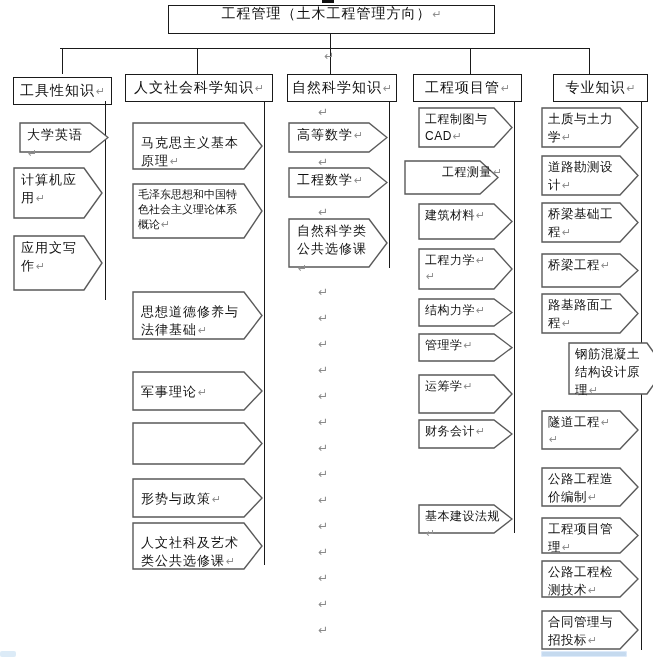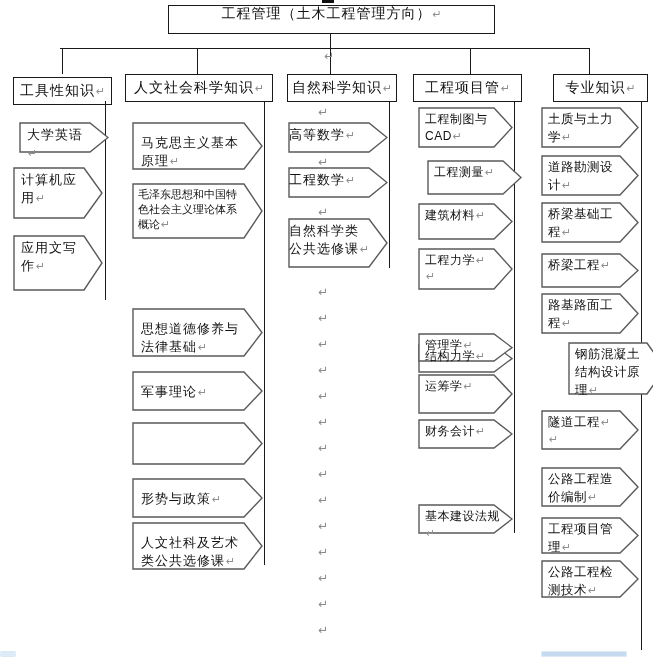--- a/index.html
+++ b/index.html
@@ -21,21 +21,21 @@
   .arrow{position:absolute;}
   .arrow svg{position:absolute;left:0;top:0;}
   .arrow polygon{fill:#ffffff;stroke:#5a5a5a;stroke-width:1.4;}
   .arrow .txt{
     position:relative;z-index:1;letter-spacing:1px;line-height:1.42;
   }
   .lbl{white-space:pre;}
   .c1 .txt{font-size:13px;padding:4px 16px 2px 8px;}
   .c2 .txt{font-size:13px;padding:12px 16px 2px 9px;}
   .c2.small .txt{font-size:11px;letter-spacing:0;line-height:1.35;padding:4px 12px 2px 6px;}
-  .c3 .txt{font-size:13px;padding:4px 16px 2px 1px;}
+  .c3 .txt{font-size:13px;padding:4px 16px 2px 9px;}
   .c4 .txt{font-size:12px;padding:4px 12px 2px 7px;letter-spacing:0.5px;}
   .c5 .txt{font-size:12.5px;padding:4px 12px 2px 7px;letter-spacing:0.5px;}
   
   .rm{color:#8f8f8f;font-size:11px;letter-spacing:0;margin-left:1px;}
   .rm.blk{display:block;line-height:1.4;}
   .pm{position:absolute;color:#8a8a8a;font-size:12px;line-height:1;z-index:2;}
   
   .top-dash{position:absolute;left:322px;top:0;width:12px;height:3px;background:#111;}
   .scroll-frag{position:absolute;top:651px;height:6px;border-radius:2px;}
   .scroll-frag.right{left:541px;width:86px;background:#c5daef;box-shadow:inset 0 0 0 1px #ddeafa;}
@@ -111,21 +111,21 @@
 原理</span><span class="rm">↵</span></div>
     </div>
   <div class="arrow c2 small" style="left:132px;top:183px;width:131px;height:56px;">
       <svg width="131" height="56">
         <polygon points="1,1 112,1 130,28 112,55 1,55"></polygon>
       </svg>
       <div class="txt"><span class="lbl">毛泽东思想和中国特
 色社会主义理论体系
 概论</span><span class="rm">↵</span></div>
     </div>
-  <div class="arrow c2" style="left:132px;top:308px;width:131px;height:45px;border-radius:18px;">
+  <div class="arrow c2" style="left:132px;top:291px;width:131px;height:45px;border-radius:18px;">
       <svg width="131" height="49">
         <polygon points="1,1 112,1 130,24.5 112,48 1,48"></polygon>
       </svg>
       <div class="txt"><span class="lbl">思想道德修养与
 法律基础</span><span class="rm">↵</span></div>
     </div>
   <div class="arrow c2" style="left:132px;top:371px;width:131px;height:40px;">
       <svg width="131" height="40">
         <polygon points="1,1 112,1 130,20 112,39 1,39"></polygon>
       </svg>
@@ -170,39 +170,39 @@
 公共选修课</span><span class="rm">↵</span></div>
     </div>
 
   <div class="arrow c4" style="left:418px;top:107px;width:95px;height:41px;border-radius:7px;">
       <svg width="95" height="41">
         <polygon points="1,1 76,1 94,20.5 76,40 1,40"></polygon>
       </svg>
       <div class="txt"><span class="lbl">工程制图与
 CAD</span><span class="rm">↵</span></div>
     </div>
-  <div class="arrow c4" style="left:427px;top:160px;width:95px;height:28px;">
+  <div class="arrow c4" style="left:404px;top:160px;width:95px;height:28px;padding-left:31px;">
       <svg width="95" height="35">
         <polygon points="1,1 76,1 94,17.5 76,34 1,34"></polygon>
       </svg>
       <div class="txt"><span class="lbl">工程测量</span><span class="rm">↵</span></div>
     </div>
   <div class="arrow c4" style="left:418px;top:203px;width:95px;height:37px;">
       <svg width="95" height="37">
         <polygon points="1,1 76,1 94,18.5 76,36 1,36"></polygon>
       </svg>
       <div class="txt"><span class="lbl">建筑材料</span><span class="rm">↵</span></div>
     </div>
   <div class="arrow c4" style="left:418px;top:248px;width:95px;height:42px;">
       <svg width="95" height="42">
         <polygon points="1,1 76,1 94,21 76,41 1,41"></polygon>
       </svg>
       <div class="txt"><span class="lbl">工程力学</span><span class="rm">↵</span><span class="rm blk">↵</span></div>
     </div>
-  <div class="arrow c4" style="left:418px;top:298px;width:95px;height:29px;margin-top:46px;">
+  <div class="arrow c4" style="left:418px;top:298px;width:95px;height:29px;">
       <svg width="95" height="29">
         <polygon points="1,1 76,1 94,14.5 76,28 1,28"></polygon>
       </svg>
       <div class="txt"><span class="lbl">结构力学</span><span class="rm">↵</span></div>
     </div>
   <div class="arrow c4" style="left:418px;top:333px;width:95px;height:29px;">
       <svg width="95" height="29">
         <polygon points="1,1 76,1 94,14.5 76,28 1,28"></polygon>
       </svg>
       <div class="txt"><span class="lbl">管理学</span><span class="rm">↵</span></div>
@@ -287,20 +287,27 @@
       </svg>
       <div class="txt"><span class="lbl">工程项目管
 理</span><span class="rm">↵</span></div>
     </div>
   <div class="arrow c5" style="left:541px;top:560px;width:98px;height:38px;">
       <svg width="98" height="38">
         <polygon points="1,1 79,1 97,19 79,37 1,37"></polygon>
       </svg>
       <div class="txt"><span class="lbl">公路工程检
 测技术</span><span class="rm">↵</span></div>
+    </div>
+  <div class="arrow c5" style="left:541px;top:610px;width:98px;height:40px;">
+      <svg width="98" height="40">
+        <polygon points="1,1 79,1 97,20 79,39 1,39"></polygon>
+      </svg>
+      <div class="txt"><span class="lbl">合同管理与
+招投标</span><span class="rm">↵</span></div>
     </div>
 
   <div class="scroll-frag right"></div>
   <div class="scroll-frag left"></div>
 
 <div class="pm" style="left: 324px; top: 50px;">↵</div>
     <div class="pm" style="left: 318px; top: 106px;">↵</div>
     <div class="pm" style="left: 318px; top: 156px;">↵</div>
     <div class="pm" style="left: 318px; top: 206px;">↵</div>
     <div class="pm" style="left: 318px; top: 286px;">↵</div>

